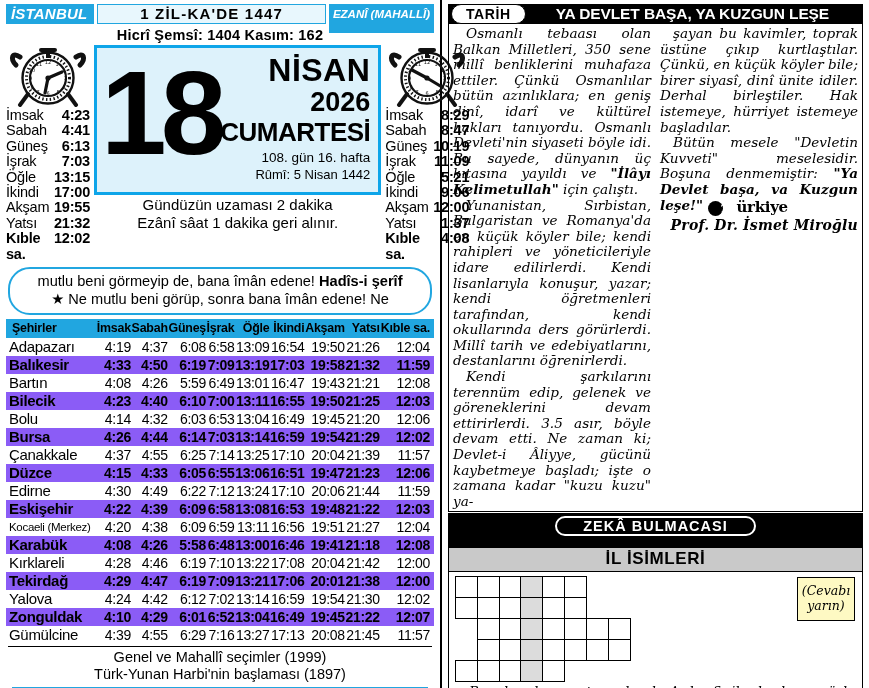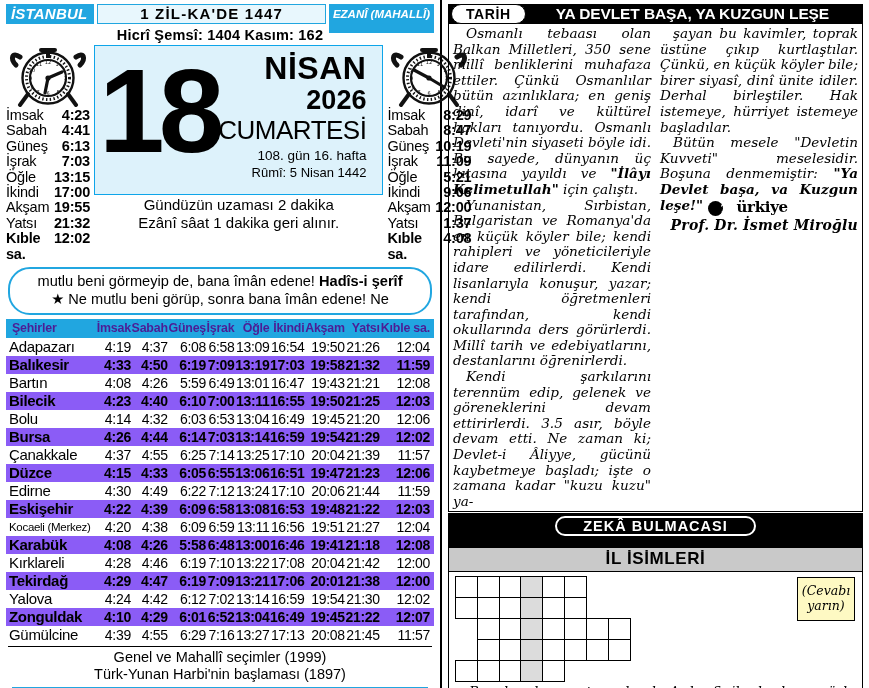--- a/index.html
+++ b/index.html
@@ -59,56 +59,56 @@
     font-size: 14.5px; line-height: 15.4px;
     font-weight: 600; letter-spacing: -.2px;
   }
   .ptime .nm { font-weight: 500; }
   .ptime .vl { font-weight: bold; }
   .ptime.kible { font-weight: bold; }
   .ptime.kible .nm { font-weight: bold; }
 
   .date-col { flex: 1; padding: 0 4px; }
   .date-box {
-    border: 1px solid #0ea5e9;
+    border: 3px solid #0ea5e9;
     background: #ddf2fb;
     height: 150px;
     display: flex; align-items: stretch;
-    padding: 2px 12px 0 2px;
+    padding: 2px 4px 0 2px;
   }
   .big-day {
     font-size: 118px; font-weight: bold;
     line-height: 138px; letter-spacing: -6px;
     margin-left: 2px; margin-top: -6px;
   }
   .date-right { flex: 1; text-align: right; padding-right: 4px; padding-top: 4px; }
   .d-month { font-size: 32px; font-weight: bold; line-height: 33px; letter-spacing: .5px; }
   .d-year  { font-size: 27px; font-weight: bold; line-height: 31px; }
-  .d-wday  { font-size: 26px; font-weight: normal; line-height: 28px; letter-spacing: -.5px; }
+  .d-wday  { font-size: 26px; font-weight: bold; line-height: 28px; letter-spacing: -.5px; }
   .d-small { font-size: 13.5px; line-height: 18px; margin-top: 3px; }
   .d-rumi  { font-size: 13px; line-height: 16px; }
   .note-lines { text-align: center; margin-top: 1px; }
   .note-lines div { font-size: 15px; line-height: 17.5px; }
 
   
   .hadith {
     margin: 5px 2px 0 2px;
     border: 2px solid #21a6e0;
     border-radius: 22px;
     padding: 4px 14px 5px 14px;
     text-align: center;
     background: #fff;
   }
   .hadith div { font-size: 14.6px; line-height: 17.5px; }
   .hadith b { font-weight: bold; }
 
   
   table.cities { width: 100%; border-collapse: collapse; margin-top: 4px; }
   table.cities th {
-    background: #21a6e0; color: #4c1d95;
+    background: #21a6e0; color: #000000;
     font-size: 12.4px; font-weight: bold;
     padding: 2px 0 3px 0; text-align: right;
     letter-spacing: -.2px;
   }
   table.cities th.city { text-align: left; padding-left: 6px; }
   table.cities td {
     font-size: 14px; text-align: right;
     padding: 0.8px 0; letter-spacing: -.3px;
     line-height: 16.4px;
   }

